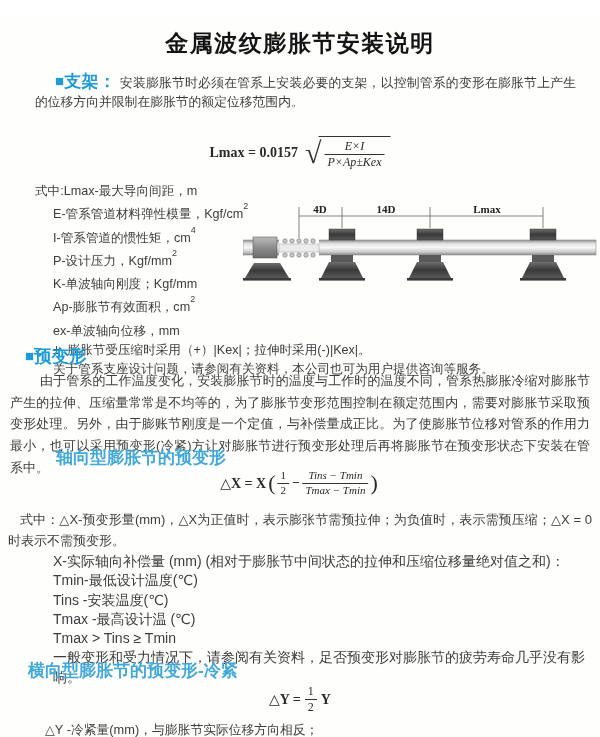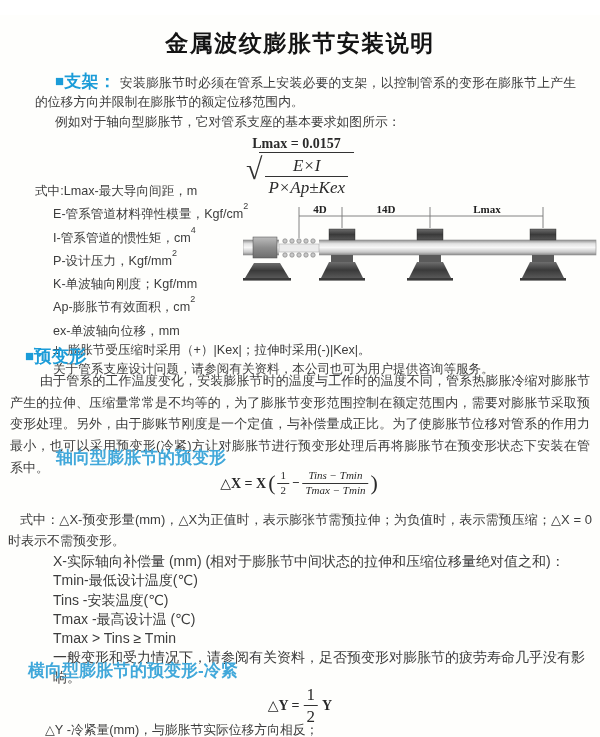--- a/index.html
+++ b/index.html
@@ -18,27 +18,27 @@
   .sec-h{ font-size:17px; font-weight:bold; color:var(--heading-blue,#1b9cd8); }
   .sq{ font-size:15px; position:relative; top:-1px; }
   .p-example{ position:absolute; top:97px; left:35px; width:541px; text-indent:20px; }
 
   .formula{
     position:absolute; left:50%; transform:translateX(-50%);
     display:flex; align-items:center; white-space:nowrap;
     font-family:"Liberation Serif","DejaVu Serif",serif; color:#2a2a2a;
   }
   .f-b{ font-weight:bold; font-size:14px; }
-  .formula-lmax{ top:121px;flex-direction:column; }
+  .formula-lmax{ top:121px; }
   .formula-lmax .f-b{ margin-right:7px; }
   .sqrt{ display:inline-flex; align-items:stretch; }
   .rad{ font-size:30px; line-height:34px; font-weight:400; margin-right:-3px; color:#333; }
   .radicand{ border-top:1.5px solid #333; padding:2px 6px 0 6px; display:flex; align-items:center; }
   .frac{ display:inline-flex; flex-direction:column; text-align:center;
-         font-size:17px; line-height:1.25; vertical-align:middle; }
+         font-size:12px; line-height:1.25; vertical-align:middle; }
   .frac .den{ border-top:1px solid #333; padding:0 3px; }
   .frac .num{ padding:0 3px; }
   .it{ font-style:italic; }
   .paren{ font-size:22px; font-weight:400; line-height:1; padding:0 2px; }
   .op{ font-weight:bold; font-size:13px; padding:0 3px; }
 
   .defs{ position:absolute; top:163px; left:35px; font-size:12.6px; line-height:19.1px; }
   .defs .ind{ padding-left:18px; }
   sup{ font-size:9px; position:relative; top:-4px; }
 
@@ -65,21 +65,20 @@
 
 <div class="page">
 
   <div class="title">金属波纹膨胀节安装说明</div>
 
   <div class="para p-support">
     <span class="sec-h"><span class="sq">■</span><span>支架：</span></span>
     <span>安装膨胀节时必须在管系上安装必要的支架，以控制管系的变形在膨胀节上产生的位移方向并限制在膨胀节的额定位移范围内。</span>
   </div>
 
-  <div class="para p-example">例如对于轴向型膨胀节，它对管系支座的基本要求如图所示：</div>
 
   <div class="formula formula-lmax">
     <span class="f-b">Lmax = 0.0157</span>
     <span class="sqrt">
       <span class="rad">√</span>
       <span class="radicand">
         <span class="frac it">
           <span class="num">E×I</span>
           <span class="den">P×Ap±Kex</span>
         </span>

